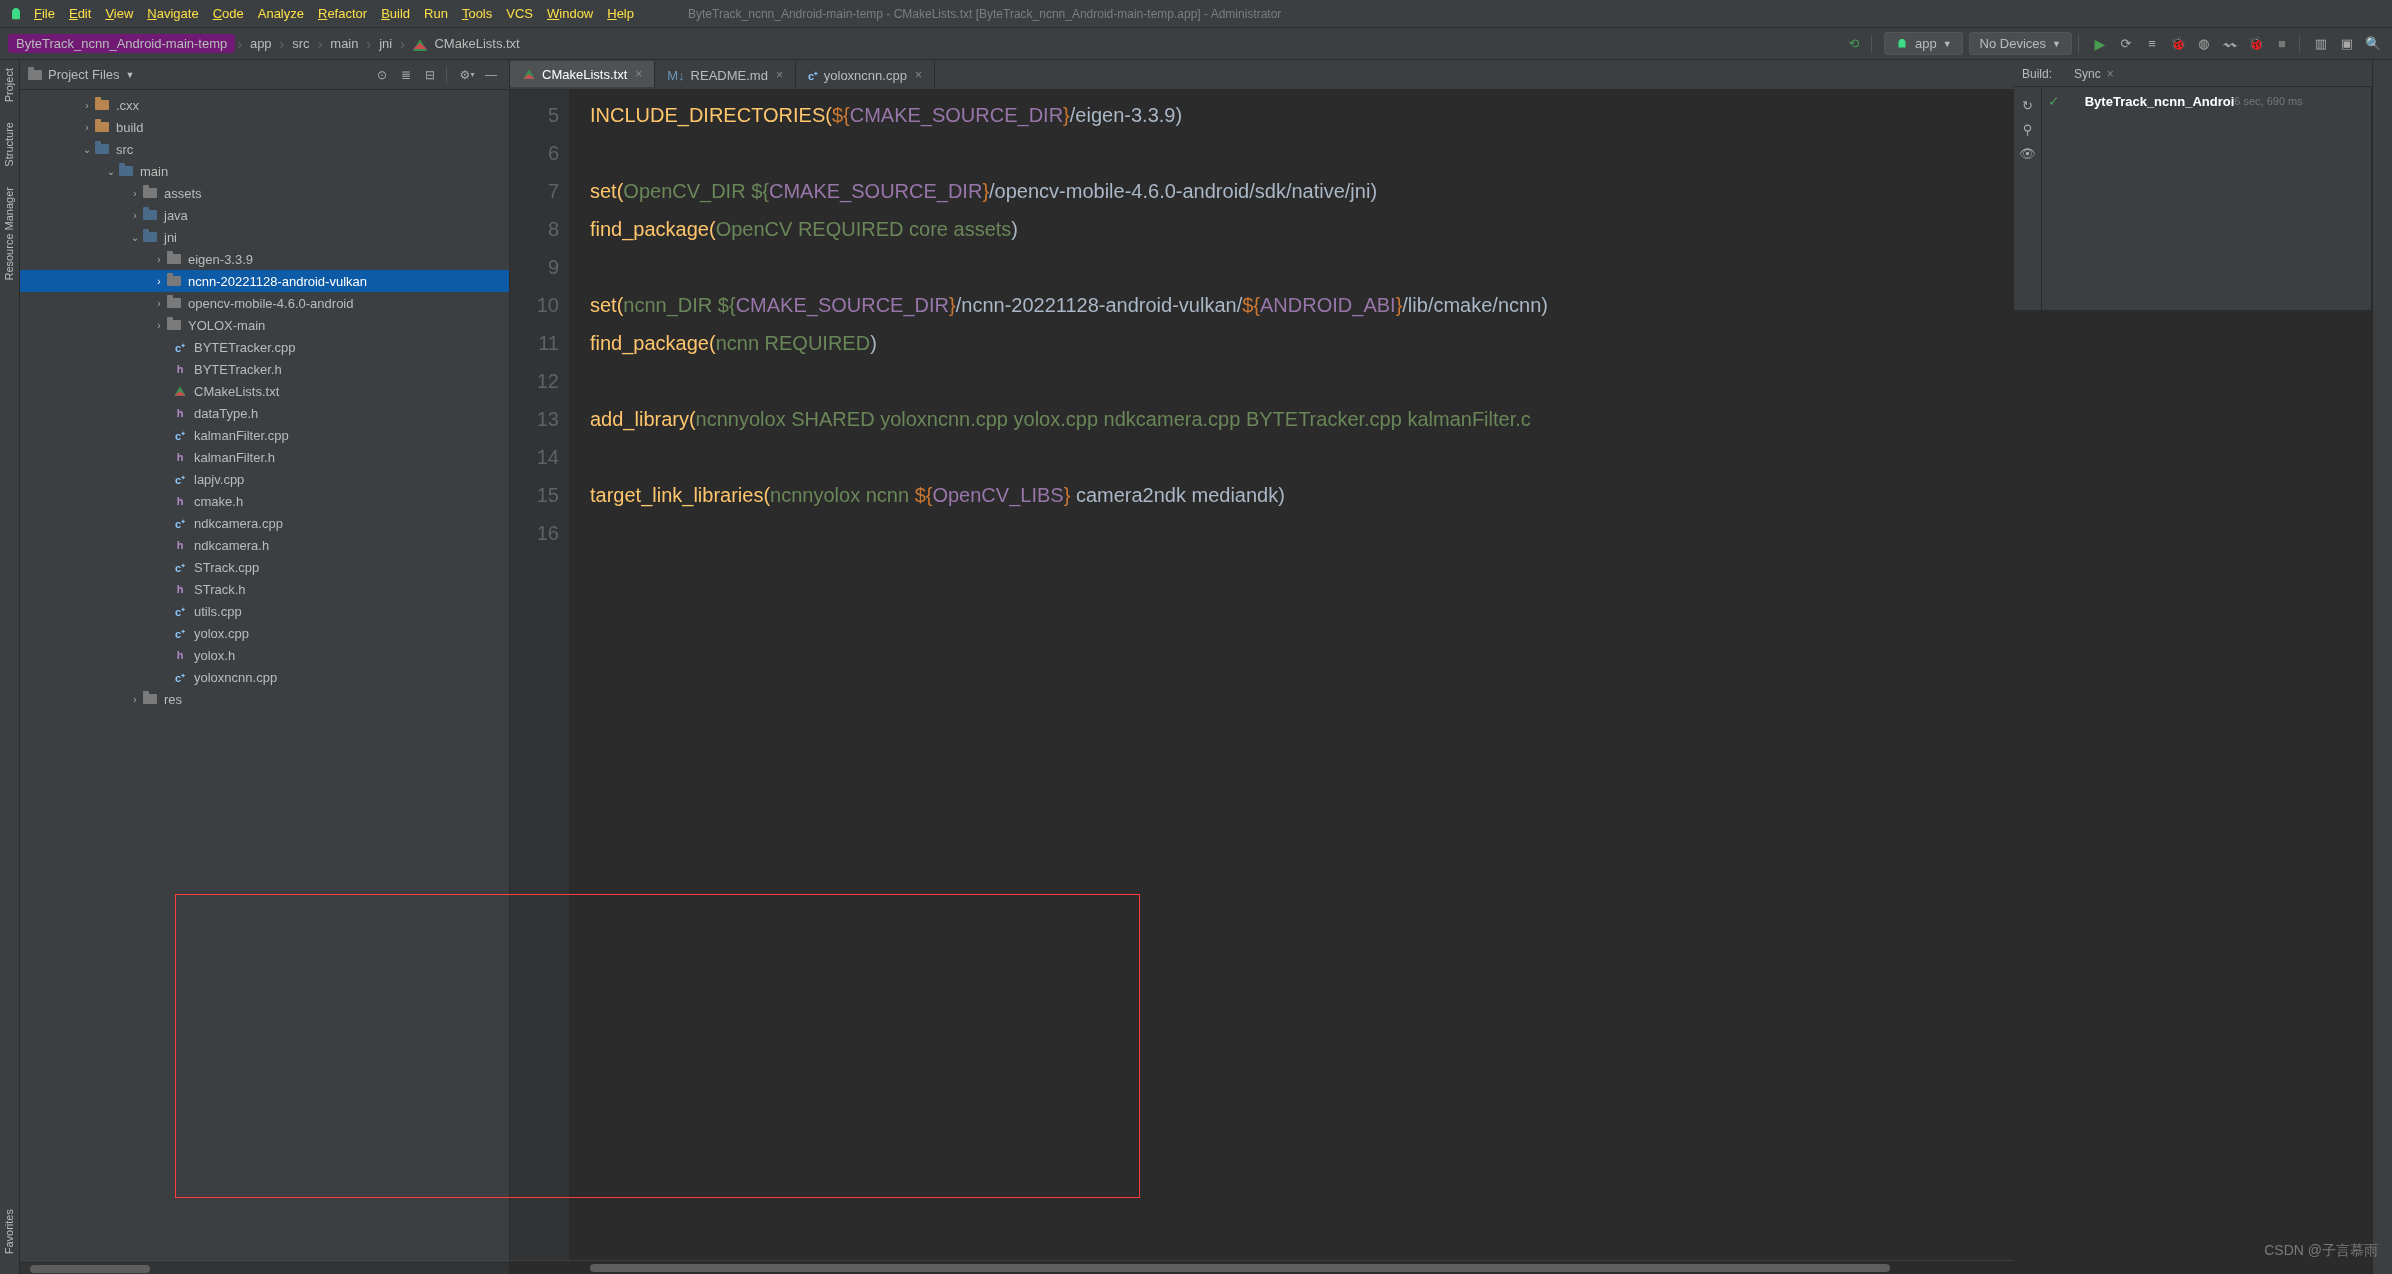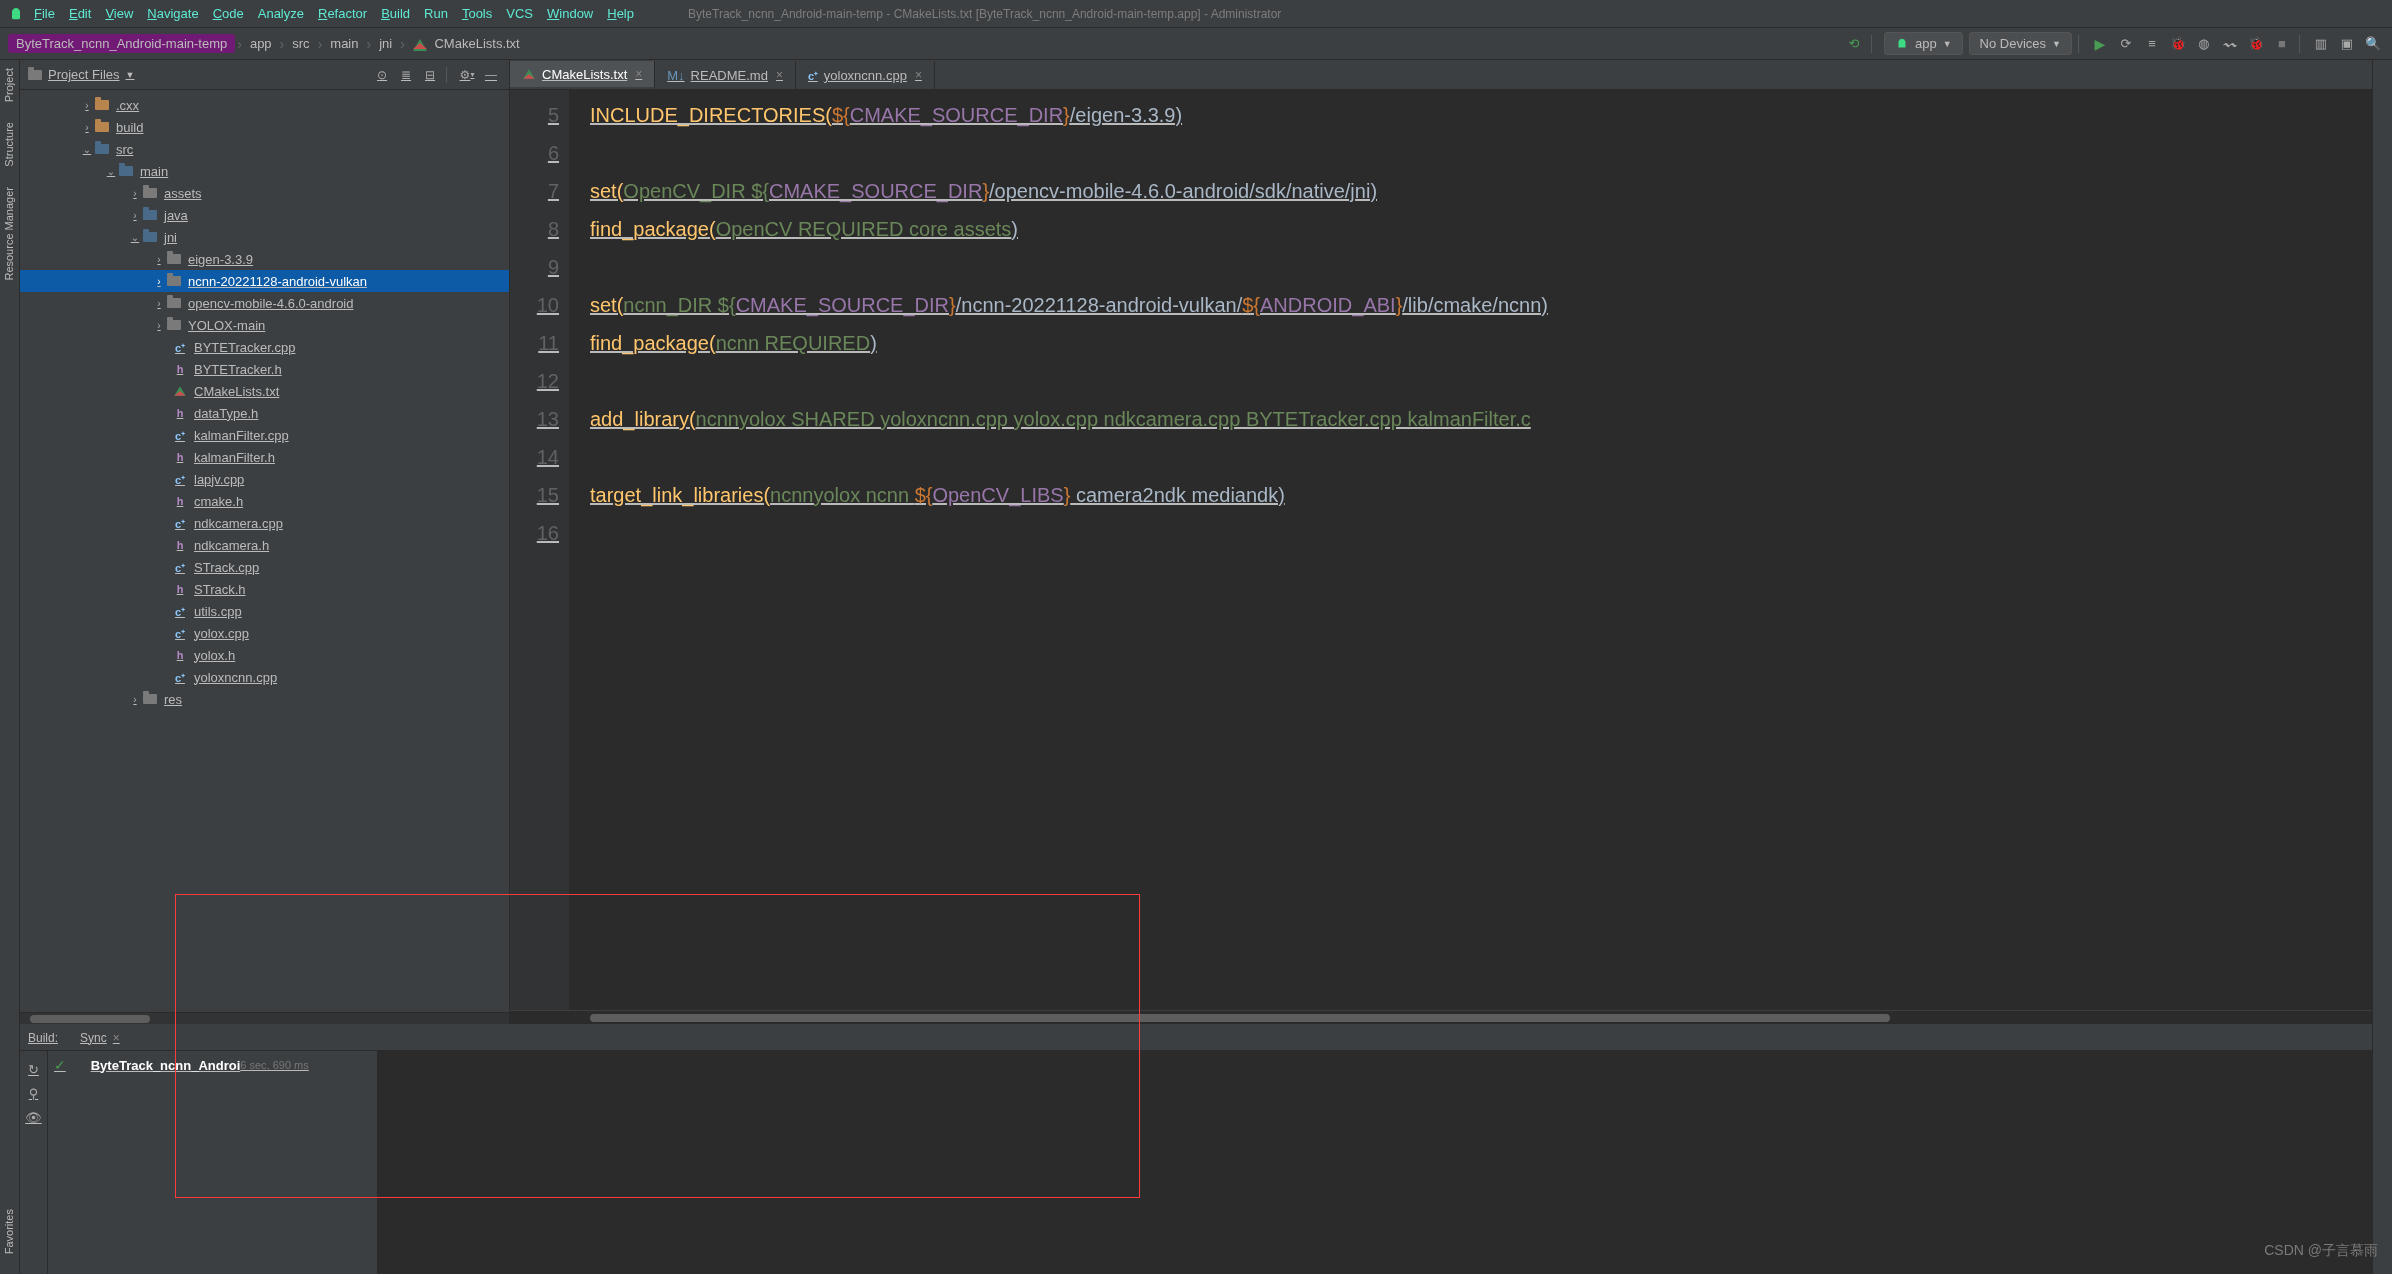--- a/index.html
+++ b/index.html
@@ -1,21 +1,21 @@
 <!DOCTYPE html>
 <html><head>
 <meta charset="utf-8">
 <style>
   * { margin:0; padding:0; box-sizing:border-box; font-family:'Segoe UI', Arial, sans-serif; }
   body { background:#2b2b2b; color:#bbbbbb; font-size:12px; overflow:hidden; width:2392px; height:1274px; position:relative; }
 
   
   .menu-bar { height:28px; background:#3c3f41; display:flex; align-items:center; padding:0 8px; border-bottom:1px solid #2b2b2b; }
   .menu-bar .logo { width:16px; height:16px; margin-right:10px; }
-  .menu-bar .menu-item { color:#5eead4; margin-right:14px; font-size:13px; cursor:pointer; }
+  .menu-bar .menu-item { color:#fde047; margin-right:14px; font-size:13px; cursor:pointer; }
   .menu-bar .menu-item u { text-decoration:underline; }
   .menu-bar .title { color:#7d7d7d; font-size:12px; margin-left:40px; }
 
   
   .nav-bar { height:32px; background:#3c3f41; display:flex; align-items:center; padding:0 8px; border-bottom:1px solid #2b2b2b; }
   .nav-bar .crumb { color:#bbbbbb; font-size:13px; padding:0 6px; display:flex; align-items:center; }
   .nav-bar .crumb.first { background:#701a75; border-radius:3px; padding:2px 8px; }
   .nav-bar .sep { color:#666; font-size:14px; padding:0 2px; }
   .nav-bar .cmake-ic { display:inline-block; width:14px; height:14px; margin-right:4px; }
   .nav-bar .spacer { flex:1; }
@@ -24,21 +24,21 @@
   .nav-bar .combo .arr { margin-left:6px; font-size:9px; }
   .nav-bar .run-ic { color:#499c54; font-size:14px; }
   .nav-bar .divider { width:1px; height:18px; background:#555; margin:0 6px; }
 
   
   .left-strip { position:absolute; left:0; top:60px; bottom:0; width:20px; background:#3c3f41; border-right:1px solid #2b2b2b; }
   .left-strip .vlabel, .right-strip .vlabel { writing-mode:vertical-rl; transform:rotate(180deg); color:#bbbbbb; font-size:11px; padding:8px 3px; cursor:pointer; display:block; margin-bottom:4px; }
   .right-strip { position:absolute; right:0; top:60px; bottom:0; width:20px; background:#3c3f41; border-left:1px solid #2b2b2b; }
 
   
-  .content { position:absolute; left:20px; right:20px; top:60px; bottom:0; display:flex; flex-direction:column;text-decoration:underline; }
+  .content { position:absolute; left:20px; right:20px; top:60px; bottom:0; display:flex; flex-direction:row; }
 
   
   .top-row { flex:1; display:flex; min-height:0; }
   .project-panel { width:490px; background:#3c3f41; border-right:1px solid #2b2b2b; display:flex; flex-direction:column; position:relative; }
   .project-header { height:30px; display:flex; align-items:center; padding:0 8px; background:#3c3f41; border-bottom:1px solid #2b2b2b; }
   .project-header .ph-title { display:flex; align-items:center; font-size:13px; cursor:pointer; }
   .project-header .ph-title .arr { margin-left:6px; font-size:9px; }
   .project-header .spacer { flex:1; }
   .project-header .tool { width:20px; height:20px; margin-left:4px; cursor:pointer; color:#a9a9a9; display:flex; align-items:center; justify-content:center; }
   .project-tree { flex:1; overflow:auto; padding:4px 0; background:#3c3f41; }

